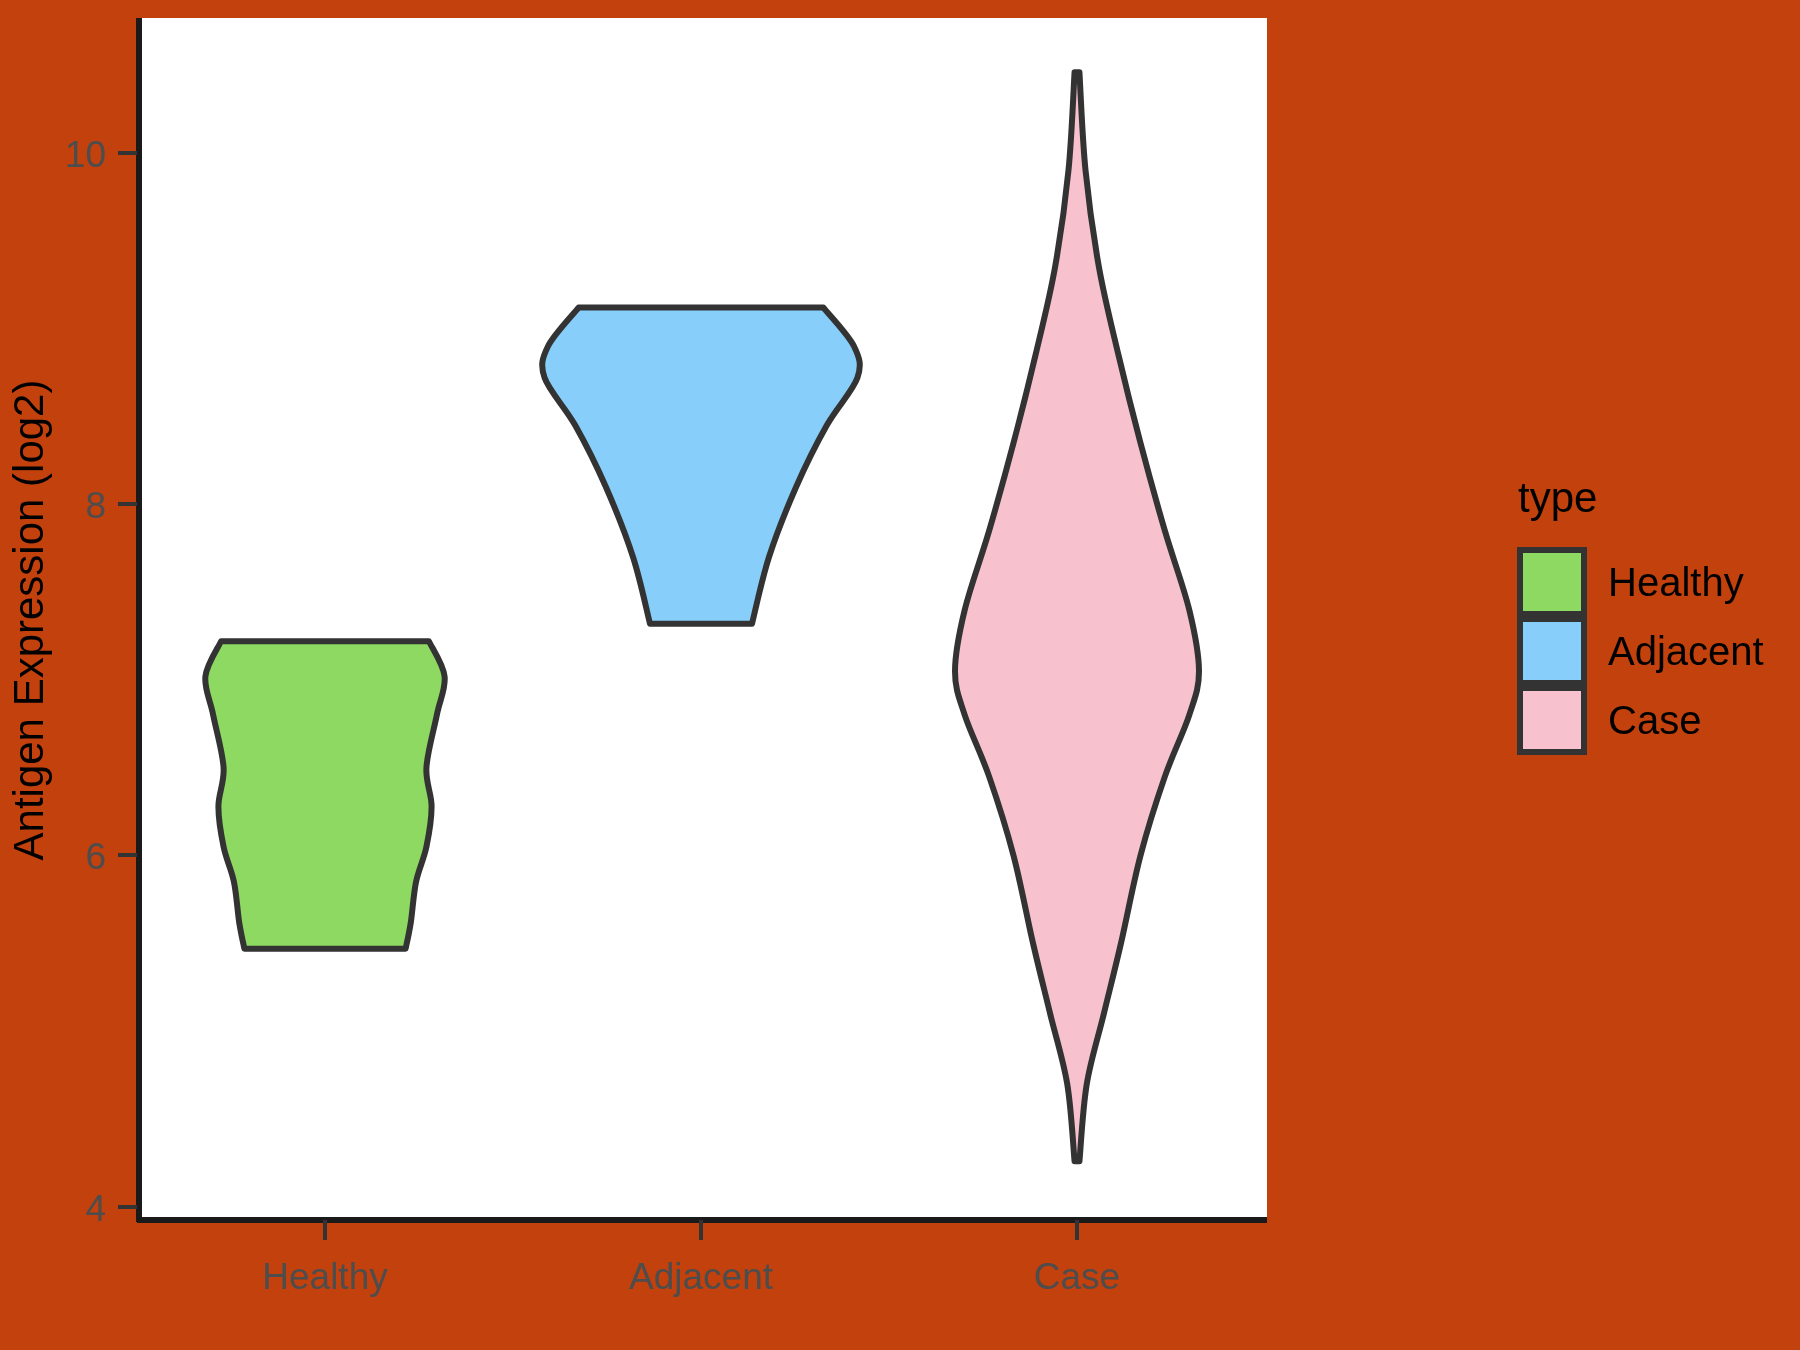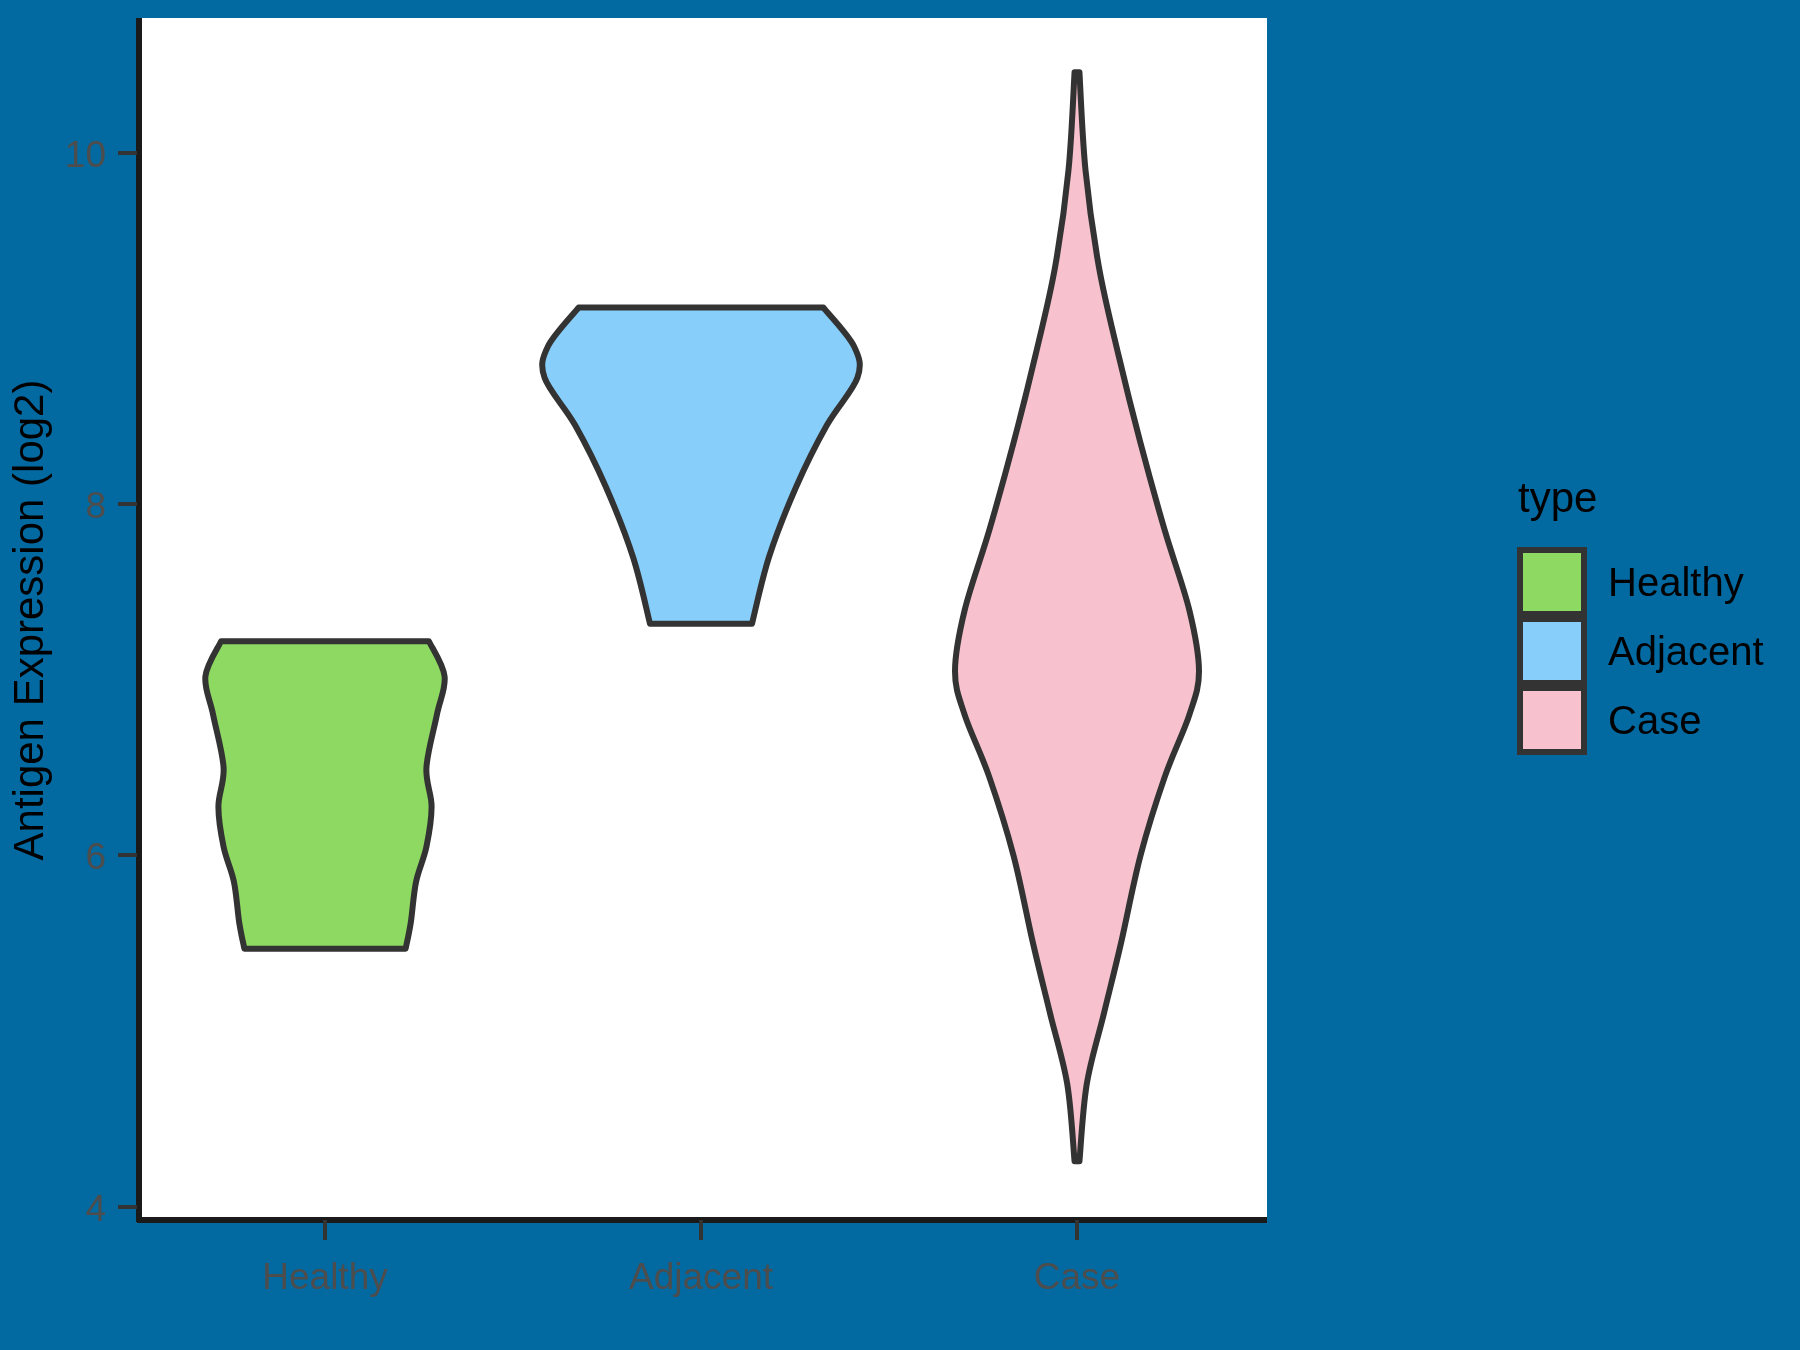--- a/index.html
+++ b/index.html
@@ -10,21 +10,21 @@
   body {
     width: 1800px;
     height: 1350px;
     font-family: "Liberation Sans", sans-serif;
     overflow: hidden;
   }
   #plot-root {
     position: relative;
     width: 1800px;
     height: 1350px;
-    background: #0369a1;
+    background: #c2410c;
   }
   #chart-svg {
     position: absolute;
     left: 0;
     top: 0;
   }
   .axis-line {
     stroke: #1a1a1a;
     stroke-width: 6;
     stroke-linecap: butt;

